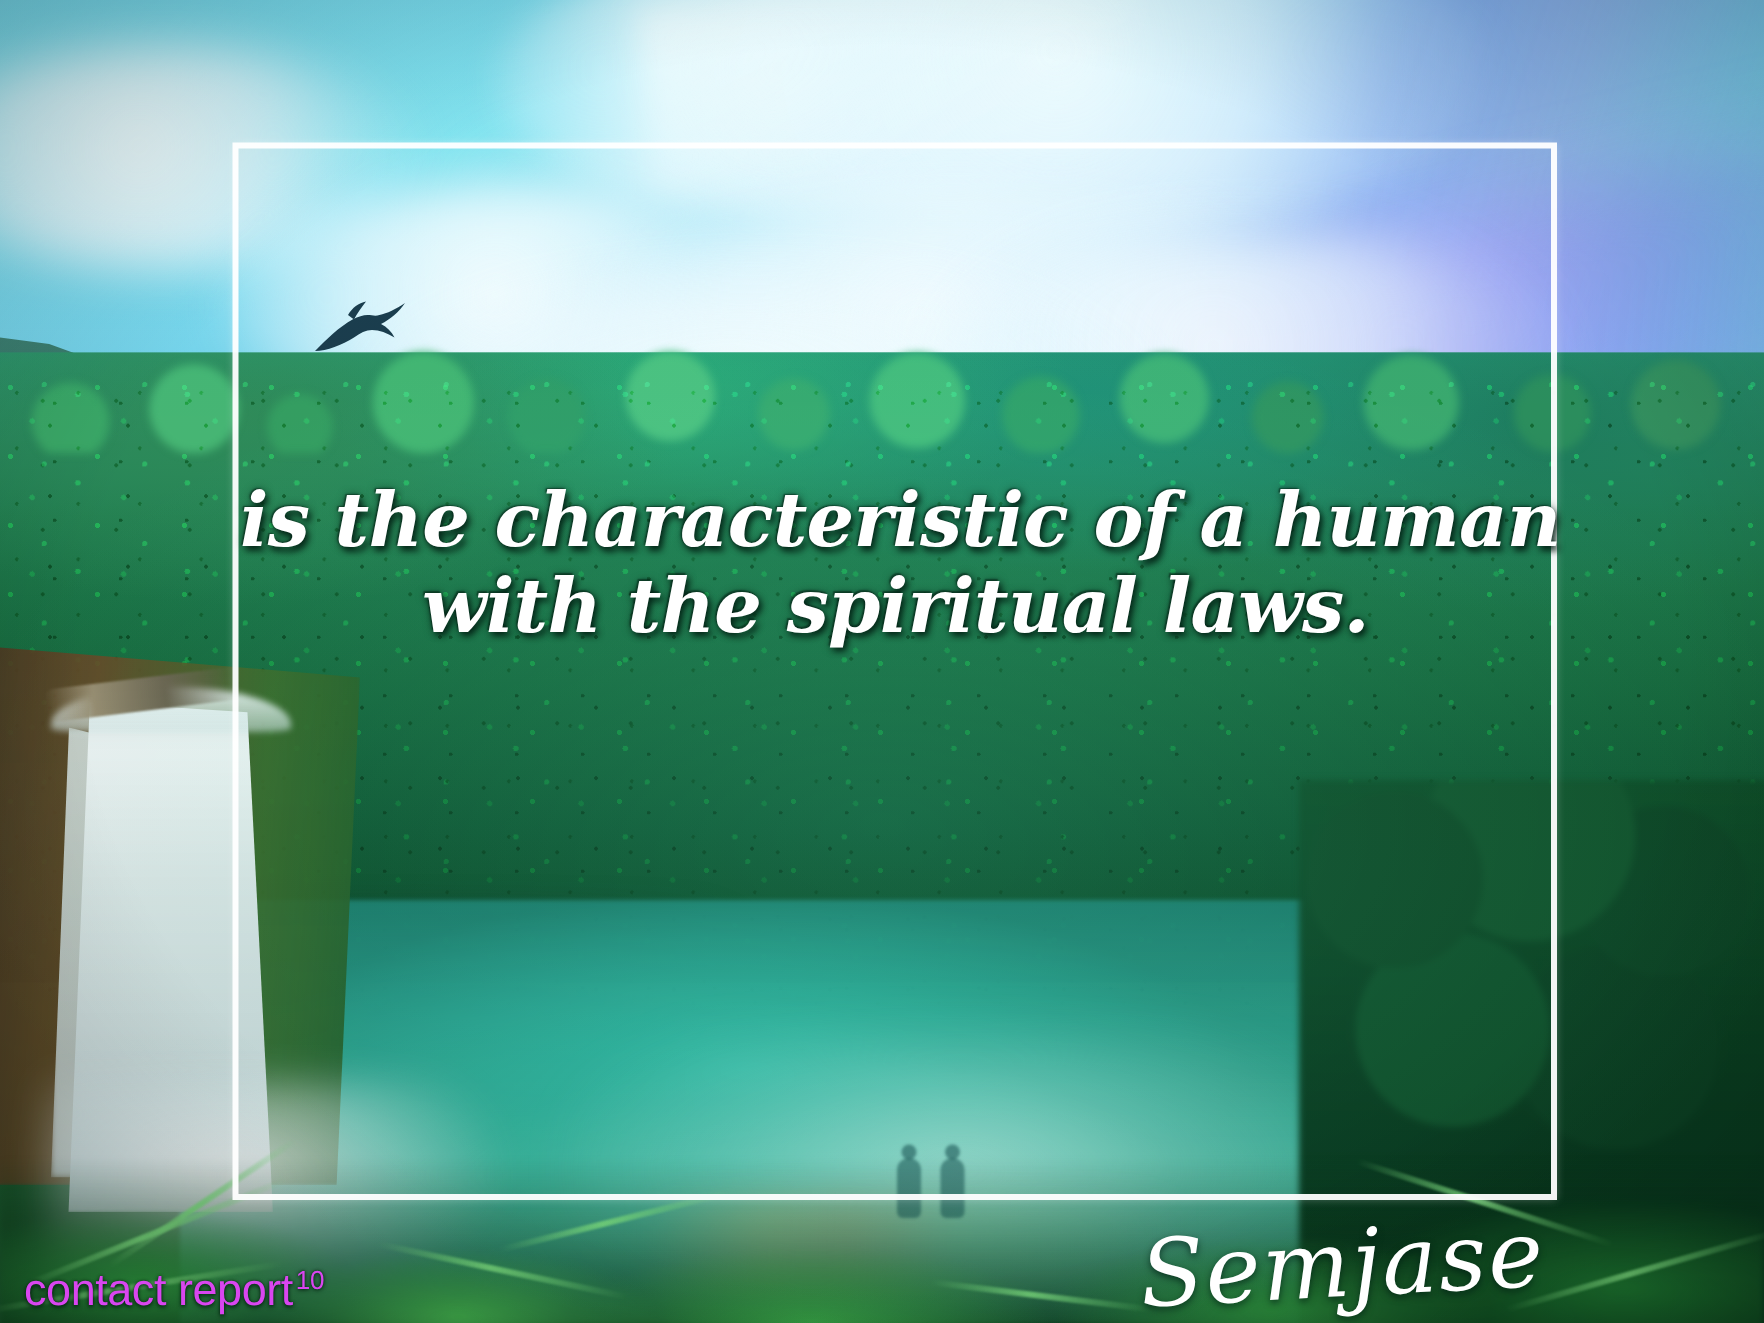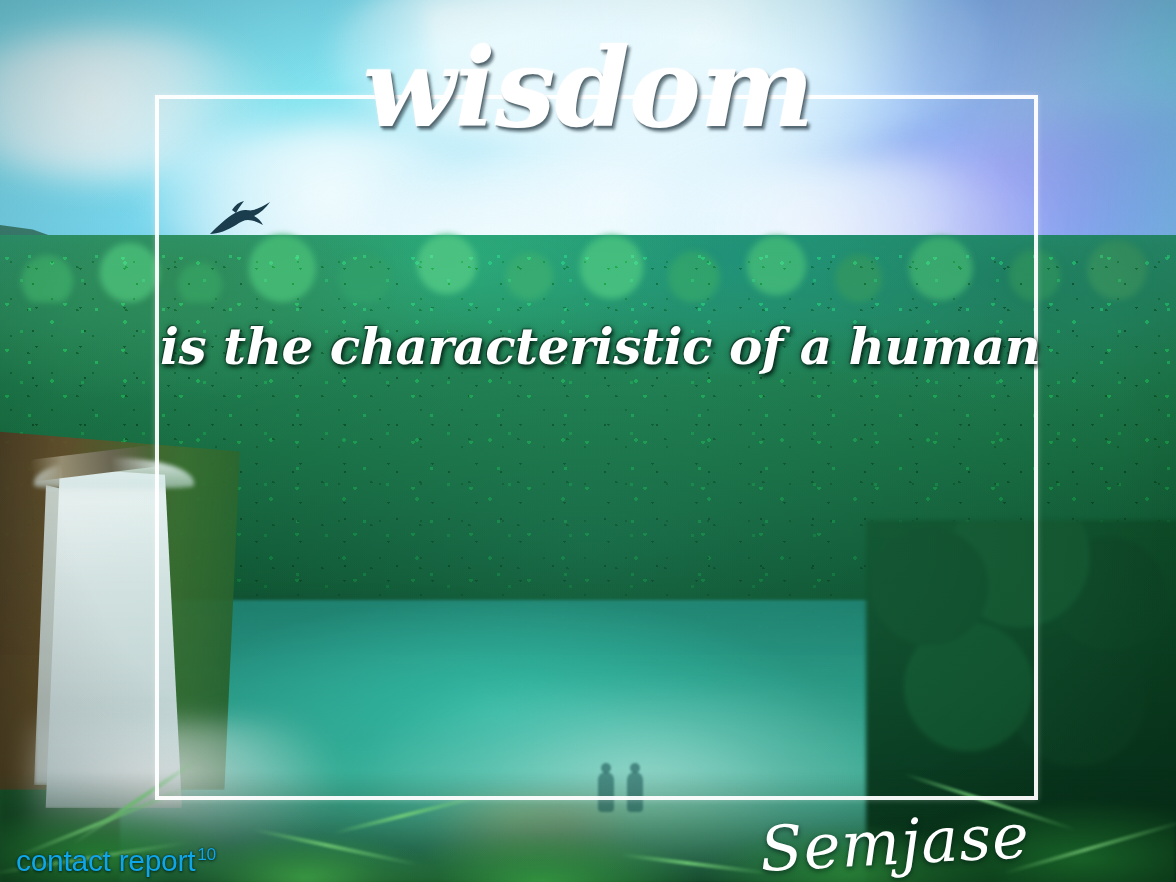--- a/index.html
+++ b/index.html
@@ -407,21 +407,21 @@
     text-shadow: 0 2px 5px rgba(0,30,20,.7);
   }
 
   .contact-report {
     position: absolute;
     left: 16px;
     bottom: 4px;
     font-family: "Liberation Sans", sans-serif;
     font-weight: normal;
     font-size: 30px;
-    color: #0ea5e9;
+    color: #d946ef;
     letter-spacing: -0.3px;
     text-shadow: 0 1px 3px rgba(0,30,15,.85), 0 0 2px rgba(0,20,10,.6);
   }
   .contact-report sup {
     font-size: 0.58em;
     vertical-align: super;
     margin-left: 2px;
   }
 </style>
 </head>
@@ -484,24 +484,24 @@
                C22 34 12 38 4 38 Z" fill="#1b3a4a"></path>
       <path d="M26 14 C29 9 33 6 38 5 C35 9 32 13 30 17 Z" fill="#1b3a4a"></path>
     </svg>
 
     <div class="grade"></div>
     <div class="vignette"></div>
   </div>
 
   <div class="frame"></div>
 
-  <div class="title">wisdom</div>
 
   <div class="quote">
     <span class="ln">is the characteristic of a human</span>
+    <span class="ln">with the spiritual laws.</span>
   </div>
 
   <div class="signature">Semjase</div>
 
   <div class="contact-report">
     <span>contact report</span><sup>10</sup>
   </div>
 
 </div>
 

